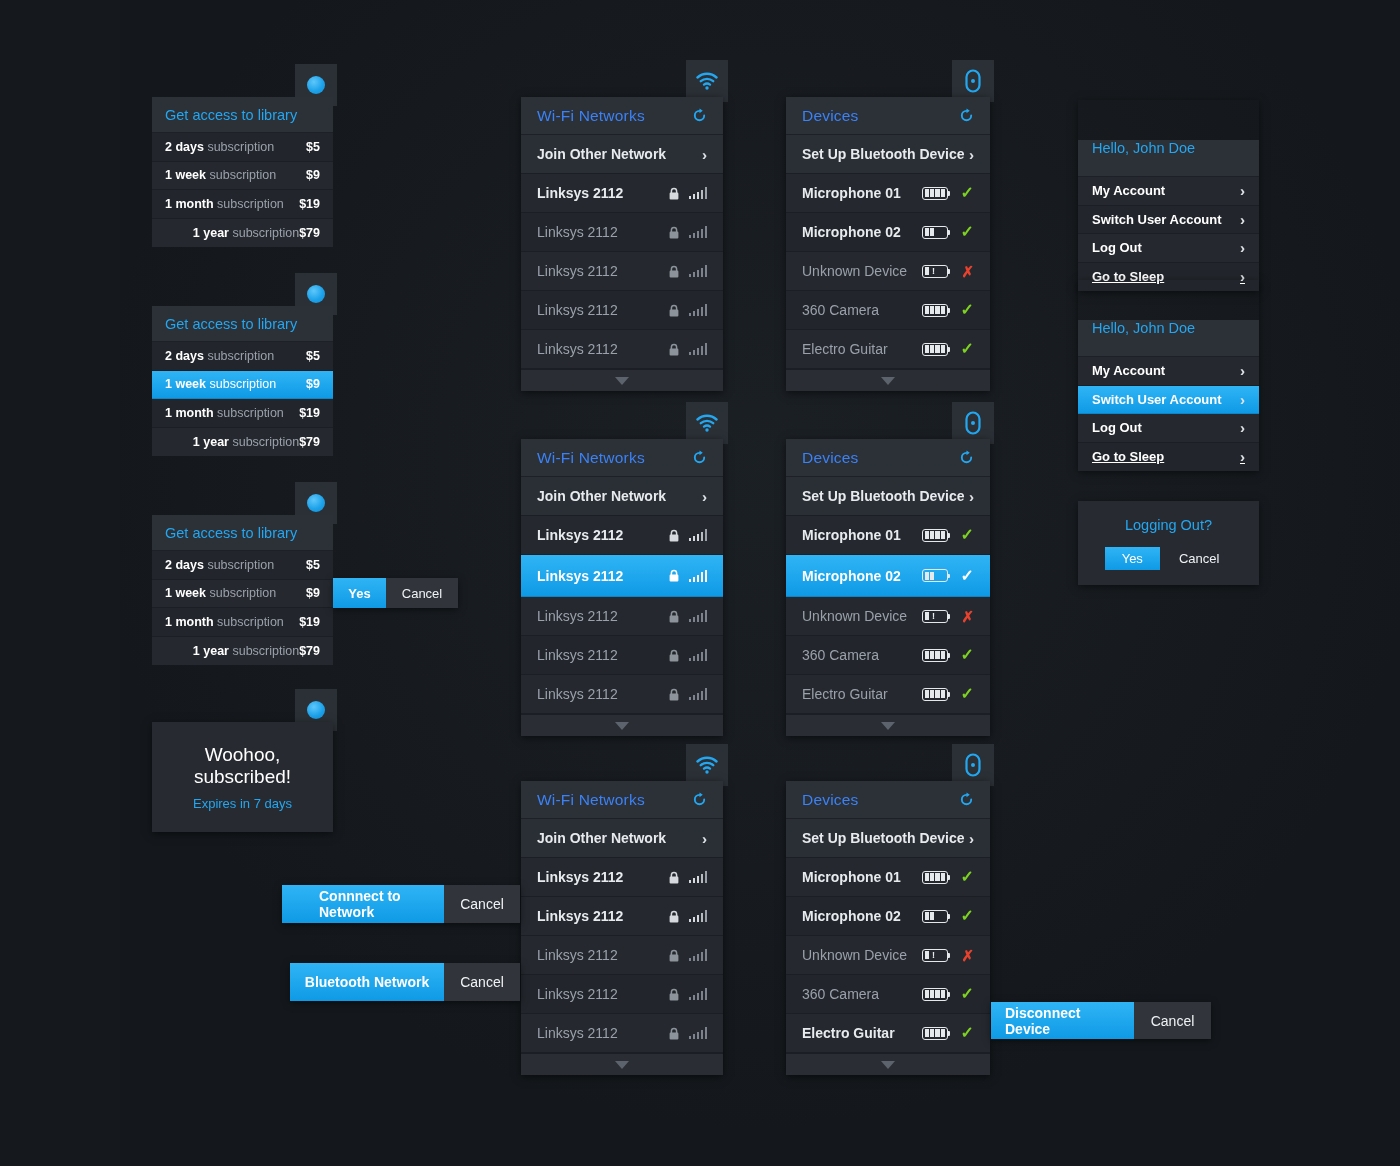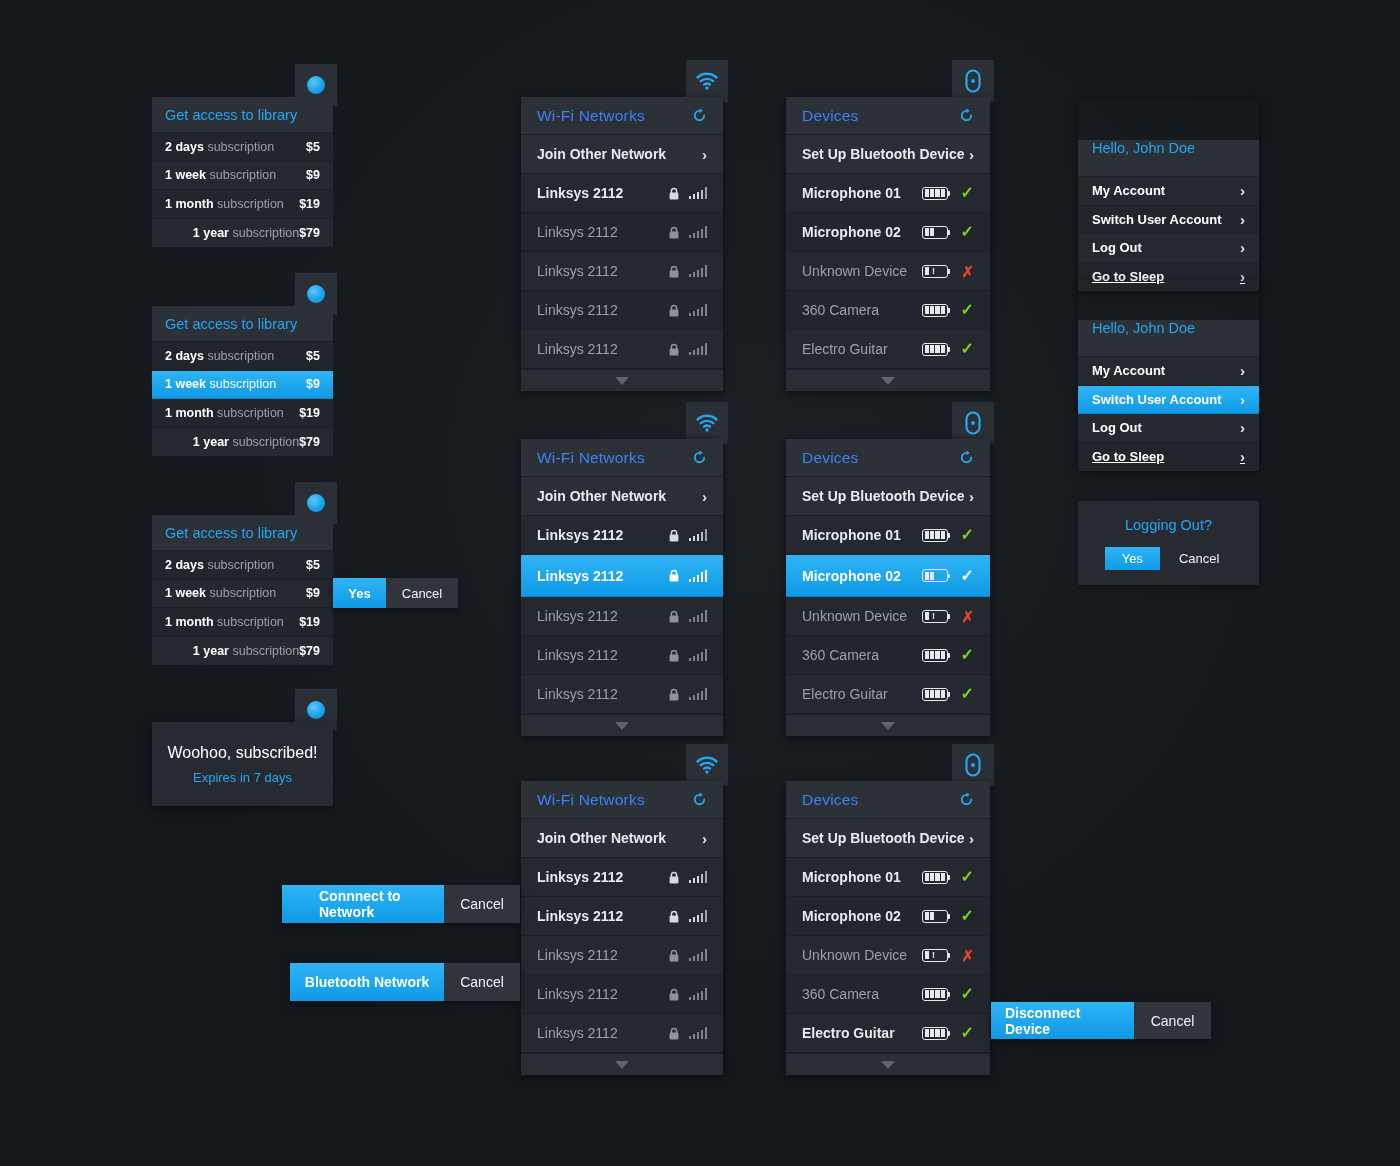--- a/index.html
+++ b/index.html
@@ -143,21 +143,21 @@
   }
 
   
   .toast {
     width: 181px;
     background: #272b31;
     padding: 22px 10px 20px;
     text-align: center;
     box-shadow: 0 2px 8px rgba(0,0,0,.5);
   }
-  .toast .big { color: #ffffff; font-size: 16px; display: block; margin-bottom: 6px; }
+  .toast .big { color: #ffffff; font-size: 19px; display: block; margin-bottom: 6px; }
   .toast .small { color: #23a7f0; font-size: 13px; }
 
   
   .btnpair { display: flex; box-shadow: 0 2px 7px rgba(0,0,0,.5); }
   .btn-primary {
     background: linear-gradient(to bottom, #2fb4f5 0%, #0f9ae6 100%);
     color: #ffffff;
     font-weight: bold;
     font-size: 14px;
     display: flex; align-items: center; justify-content: center;

